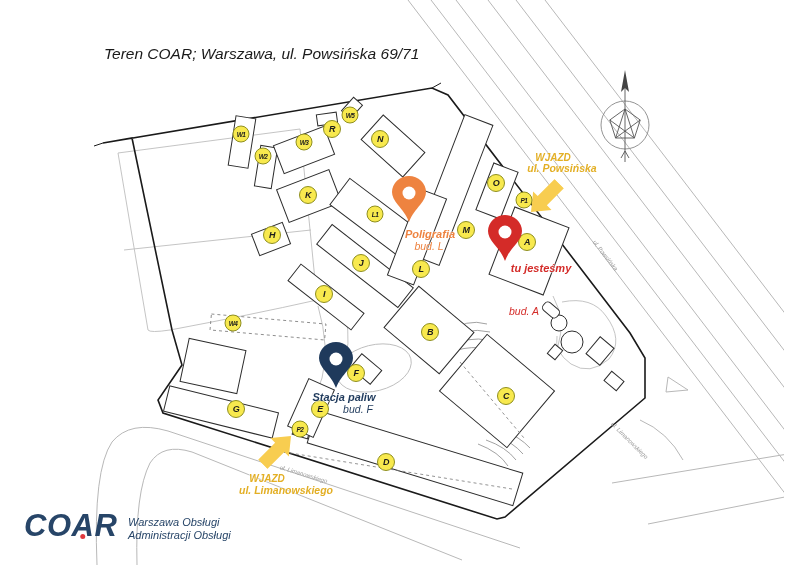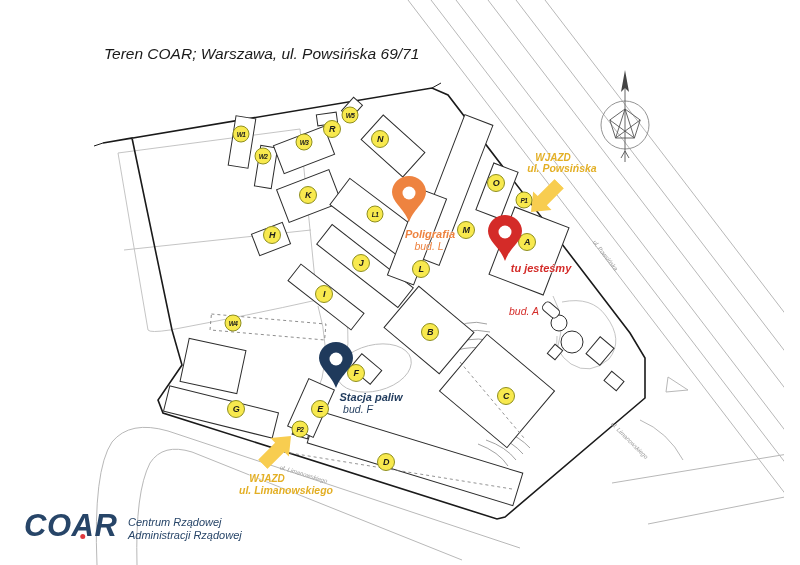--- a/index.html
+++ b/index.html
@@ -176,21 +176,21 @@
         </svg>
       </div>
       <div class="pin-label" style="left: 525px; top: 268px; color: rgb(212, 43, 40); margin-left: 16px;">tu jesteśmy</div>
       <div class="pin-sublabel" style="left: 524px; top: 280px; color: rgb(212, 43, 40); margin-top: 31px;">bud. A</div>
       <div class="pin-wrap" style="left: 336px; top: 388px;">
         <svg viewBox="-17 -46 34 46">
           <path d="M0,0 C-3,-8 -7,-12 -11,-17 C-15,-22 -17,-26 -17,-30 A17,16 0 1,1 17,-30 C17,-26 15,-22 11,-17 C7,-12 3,-8 0,0 Z" fill="#1F3A5C"></path>
           <circle cx="0" cy="-29" r="6.5" fill="#fff"></circle>
         </svg>
       </div>
-      <div class="pin-label" style="left: 371px; top: 397px; color: rgb(31, 58, 92);">Stacja paliw</div>
+      <div class="pin-label" style="left: 344px; top: 397px; color: rgb(31, 58, 92);">Stacja paliw</div>
       <div class="pin-sublabel" style="left: 358px; top: 409px; color: rgb(31, 58, 92);">bud. F</div>
       <div class="arrow-wrap" style="left: 531px; top: 212px;">
         <svg viewBox="-14 -40 28 40" style="transform:rotate(45deg)">
           <polygon points="0,0 -13,-16 -6.5,-16 -6.5,-40 6.5,-40 6.5,-16 13,-16" fill="#F8CD50"></polygon>
         </svg>
       </div>
       <div class="ent-label" style="left: 553px; top: 157px;">WJAZD</div>
       <div class="ent-sublabel" style="left: 562px; top: 168px;">ul. Powsińska</div>
       <div class="arrow-wrap" style="left: 291px; top: 436px;">
         <svg viewBox="-14 -40 28 40" style="transform:rotate(225deg)">
@@ -199,16 +199,16 @@
       </div>
       <div class="ent-label" style="left: 267px; top: 478px;">WJAZD</div>
       <div class="ent-sublabel" style="left: 286px; top: 490px;">ul. Limanowskiego</div>
       <div class="street-label" style="left: 594px; top: 238px; transform: rotate(52deg);">ul. Powsińska</div>
       <div class="street-label" style="left: 612px; top: 420px; transform: rotate(45deg);">ul. Limanowskiego</div>
       <div class="street-label" style="left: 280px; top: 464px; transform: rotate(17deg);">ul. Limanowskiego</div>
     </div>
 
   <div class="logo-brand">CO<span class="logo-a">A<span class="logo-dot"></span></span>R</div>
   <div class="logo-sub">
-    <div>Centrum Rządowej</div>
-    <div>Administracji Rządowej</div>
+    <div>Warszawa Obsługi</div>
+    <div>Administracji Obsługi</div>
   </div>
 </div>
 
 </body></html>

